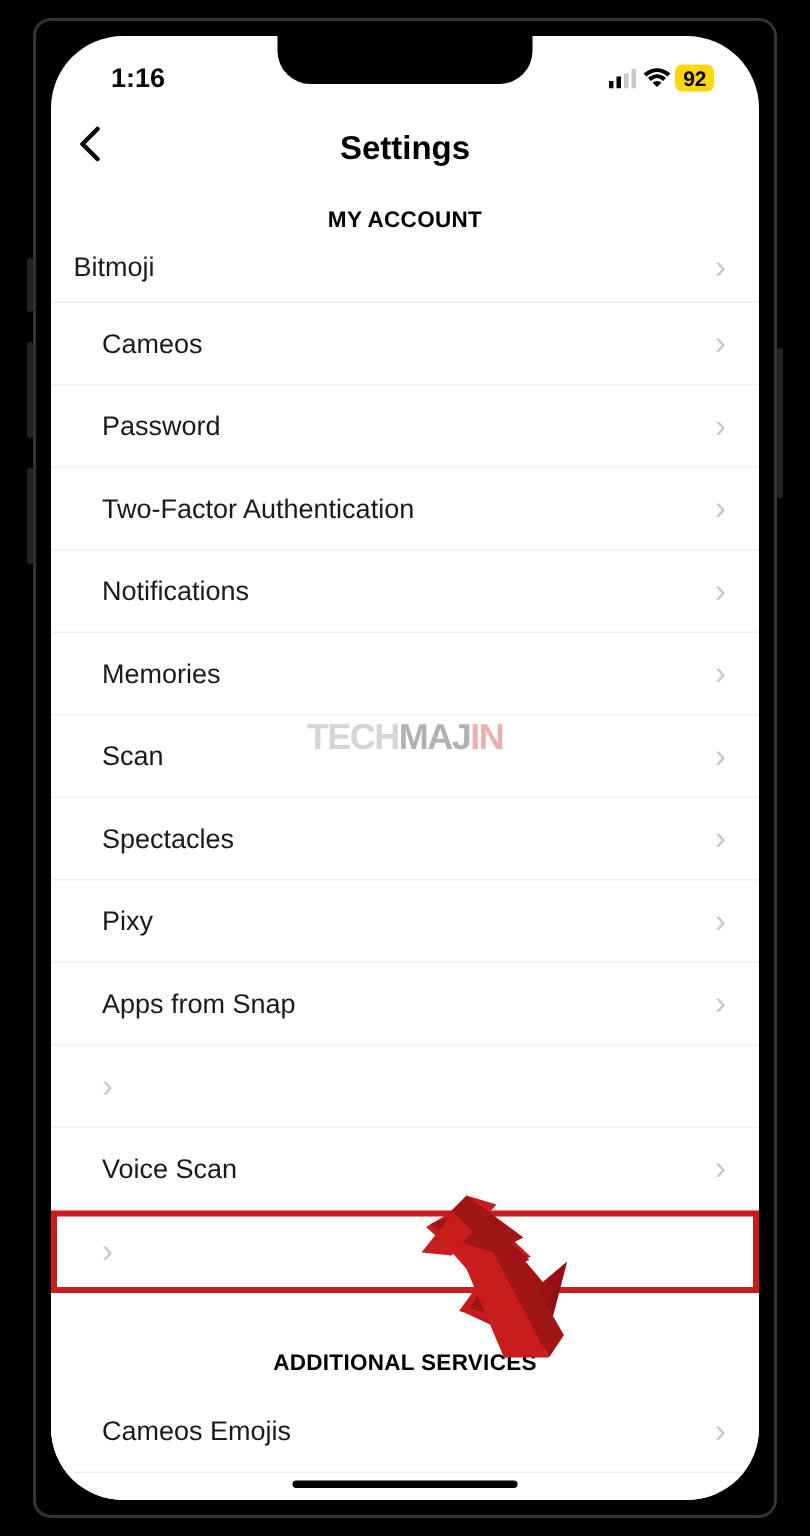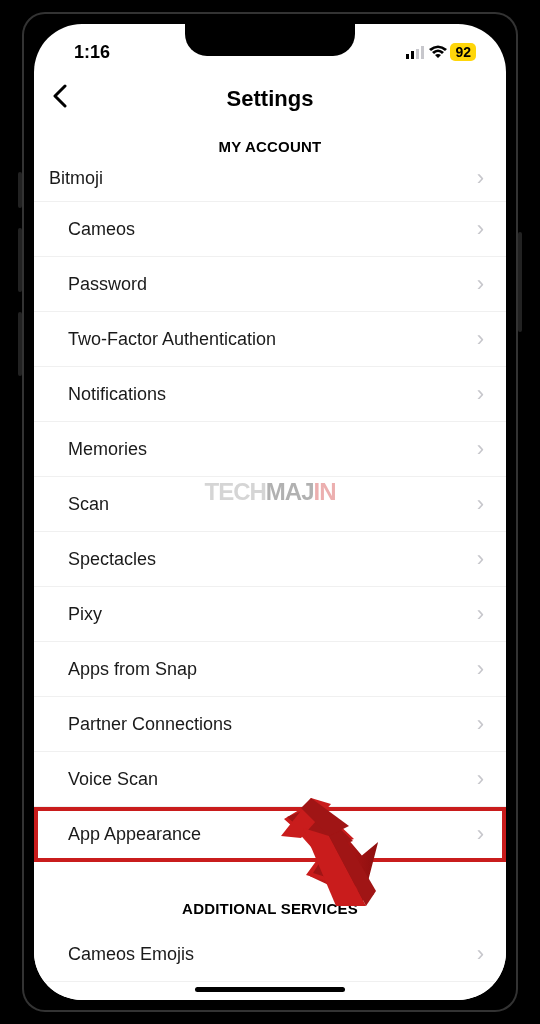--- a/index.html
+++ b/index.html
@@ -14,21 +14,21 @@
       height: 1024px;
       display: flex;
       align-items: center;
       justify-content: center;
       position: relative;
     }
     .phone-frame {
       width: 496px;
       height: 1000px;
       background: #000;
-      border-radius: 23px;
+      border-radius: 12px;
       padding: 12px;
       position: relative;
       box-shadow: inset 0 0 0 2px #333;
     }
     .phone-screen {
       width: 100%;
       height: 100%;
       background: #fff;
       border-radius: 48px;
       overflow: hidden;
@@ -279,29 +279,27 @@
         </div>
         <div class="list-item">
           <span class="list-item-label">Pixy</span>
           <span class="chevron">›</span>
         </div>
         <div class="list-item">
           <span class="list-item-label">Apps from Snap</span>
           <span class="chevron">›</span>
         </div>
         <div class="list-item">
-          <span class="list-item-label">Partner Connections</span>
           <span class="chevron">›</span>
         </div>
         <div class="list-item">
           <span class="list-item-label">Voice Scan</span>
           <span class="chevron">›</span>
         </div>
         <div class="list-item highlighted">
-          <span class="list-item-label">App Appearance</span>
           <span class="chevron">›</span>
         </div>
       </div>
 
       <div class="gap"></div>
 
       <div class="section-header">ADDITIONAL SERVICES</div>
 
       <div class="list">
         <div class="list-item">

